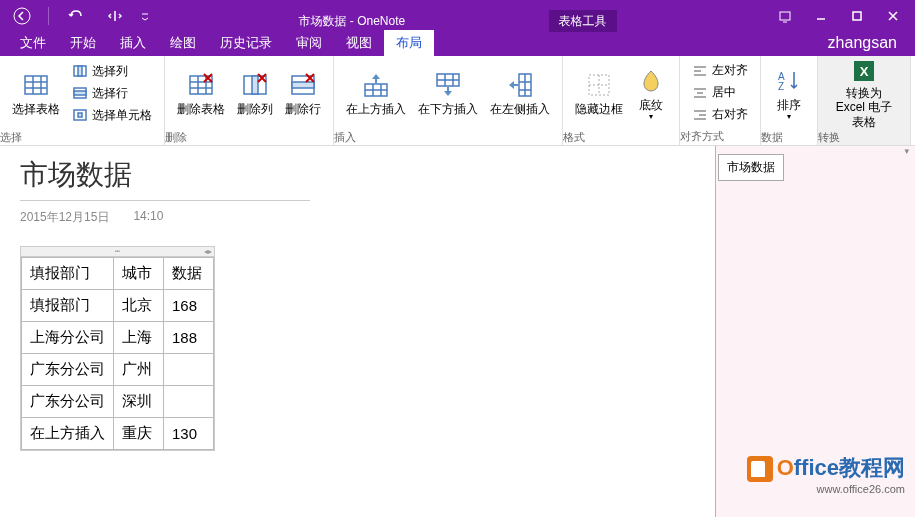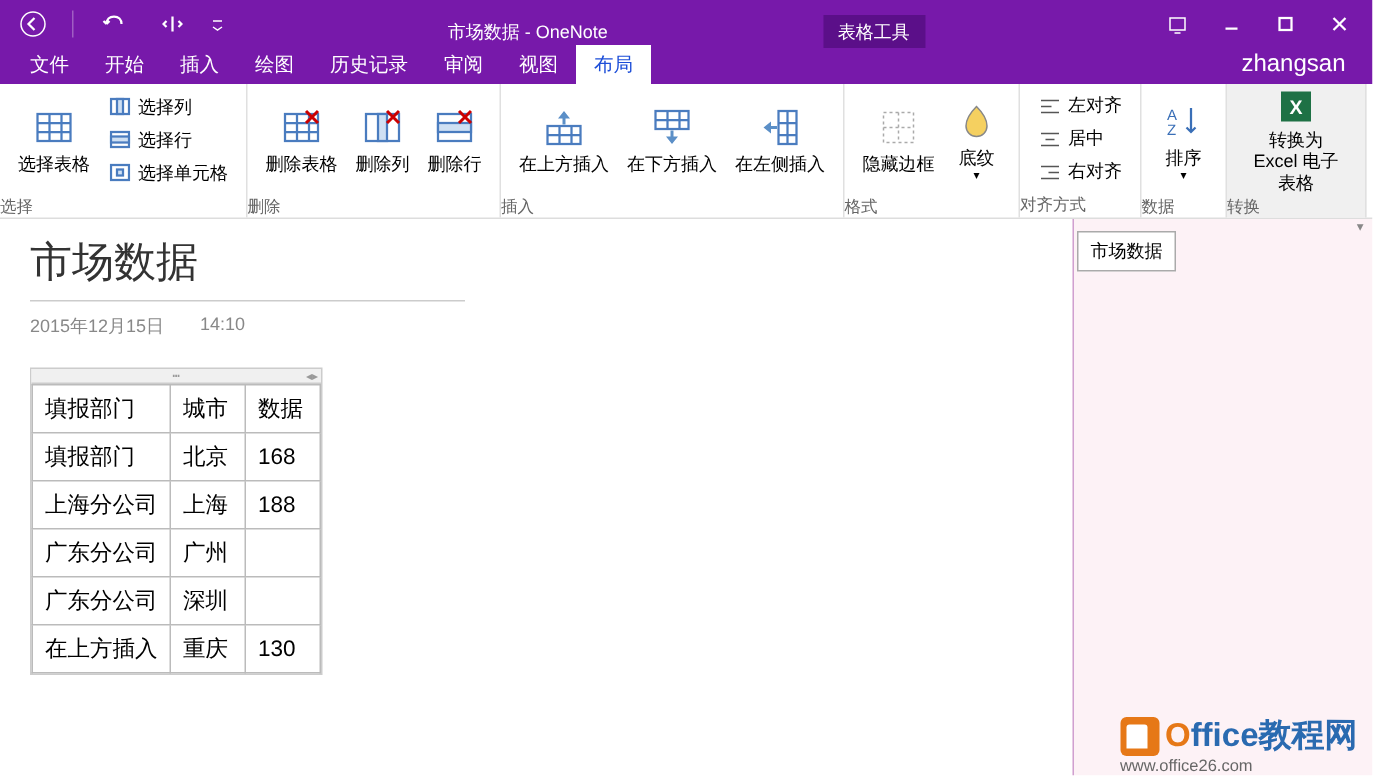--- a/index.html
+++ b/index.html
@@ -42,21 +42,21 @@
     .table-container { border: 1px solid #ccc; display: inline-block; }
     .table-header-bar { height: 10px; background: #f0f0f0; border-bottom: 1px solid #ccc; position: relative; display: flex; justify-content: center; align-items: center; color: #999; font-size: 8px; }
     .table-header-bar::after { content: "◂▸"; position: absolute; right: 2px; font-size: 8px; }
     
     table.data { border-collapse: collapse; }
     table.data td { border: 1px solid #bbb; padding: 6px 8px; font-size: 15px; min-width: 50px; height: 30px; vertical-align: middle; }
     
     .side-panel { width: 200px; border-left: 1px solid #d0a0d0; background: #fdf2f6; }
     .side-tab { background: #fff; border: 1px solid #aaa; padding: 4px 8px; font-size: 12px; margin: 2px; display: inline-block; }
     
-    .watermark { position: absolute; bottom: 0; right: 10px; }
+    .watermark { position: absolute; bottom: 22px; right: 10px; text-align: right; }
     .wm-title { font-size: 22px; font-weight: bold; }
     .wm-o { color: #e67817; }
     .wm-rest { color: #2a6ab0; }
     .wm-url { font-size: 11px; color: #666; }
     .wm-icon { display: inline-block; width: 26px; height: 26px; background: #e67817; border-radius: 4px; vertical-align: middle; margin-right: 4px; position: relative; }
     .wm-icon::before { content: ""; position: absolute; left: 4px; top: 5px; width: 14px; height: 16px; background: #fff; border-radius: 2px 2px 0 0; }
   </style>
 </head>
 <body>
 

